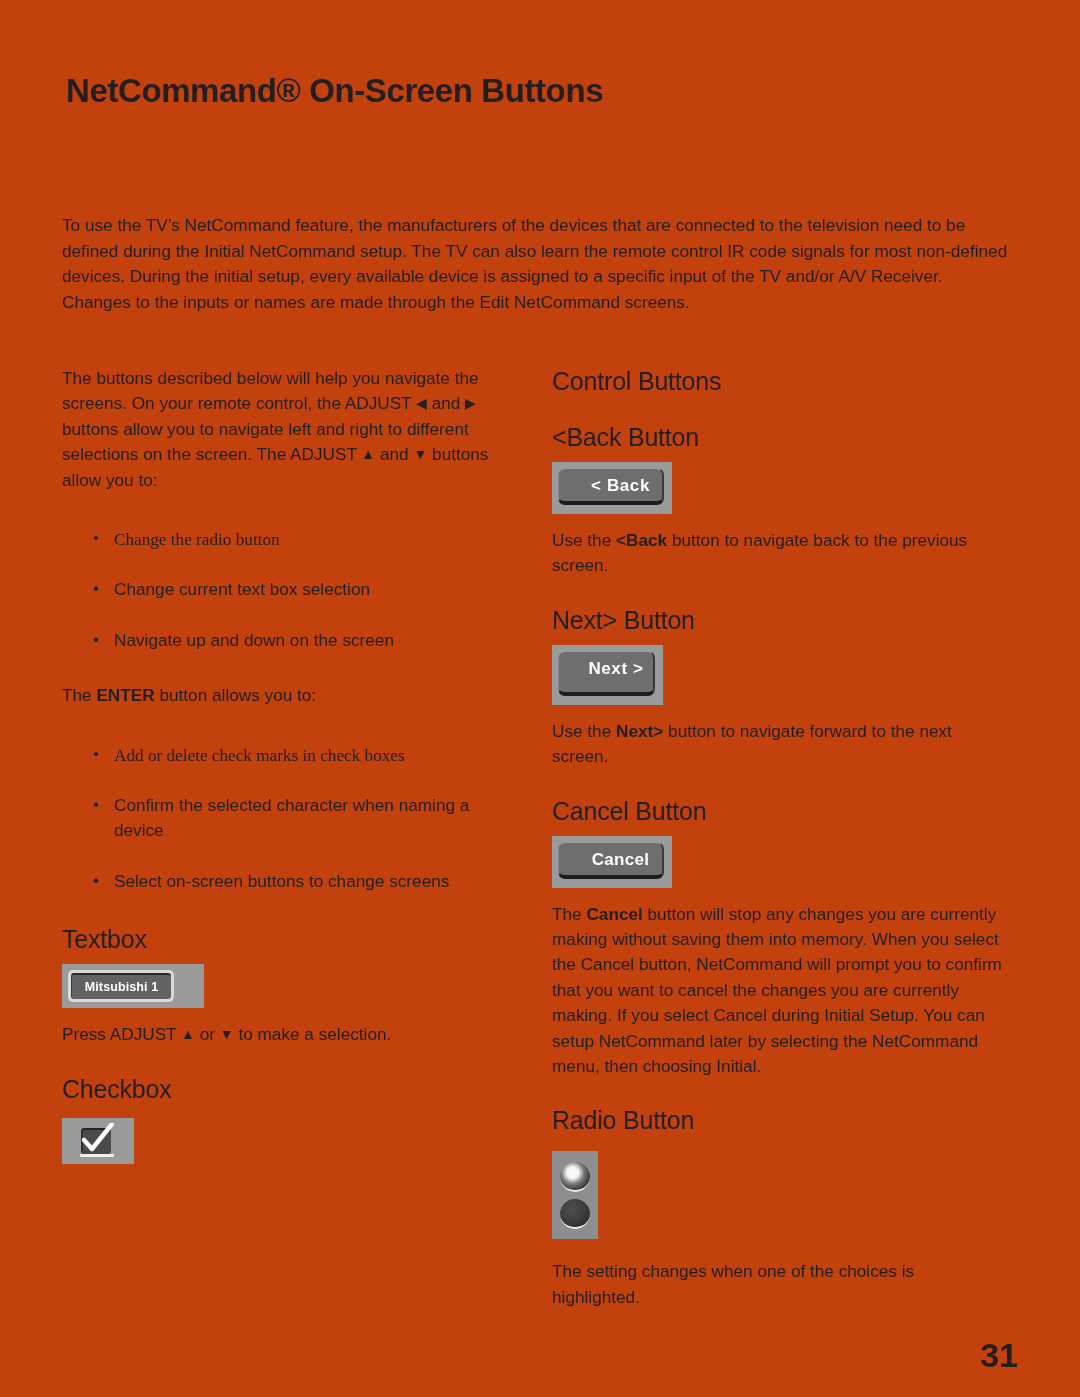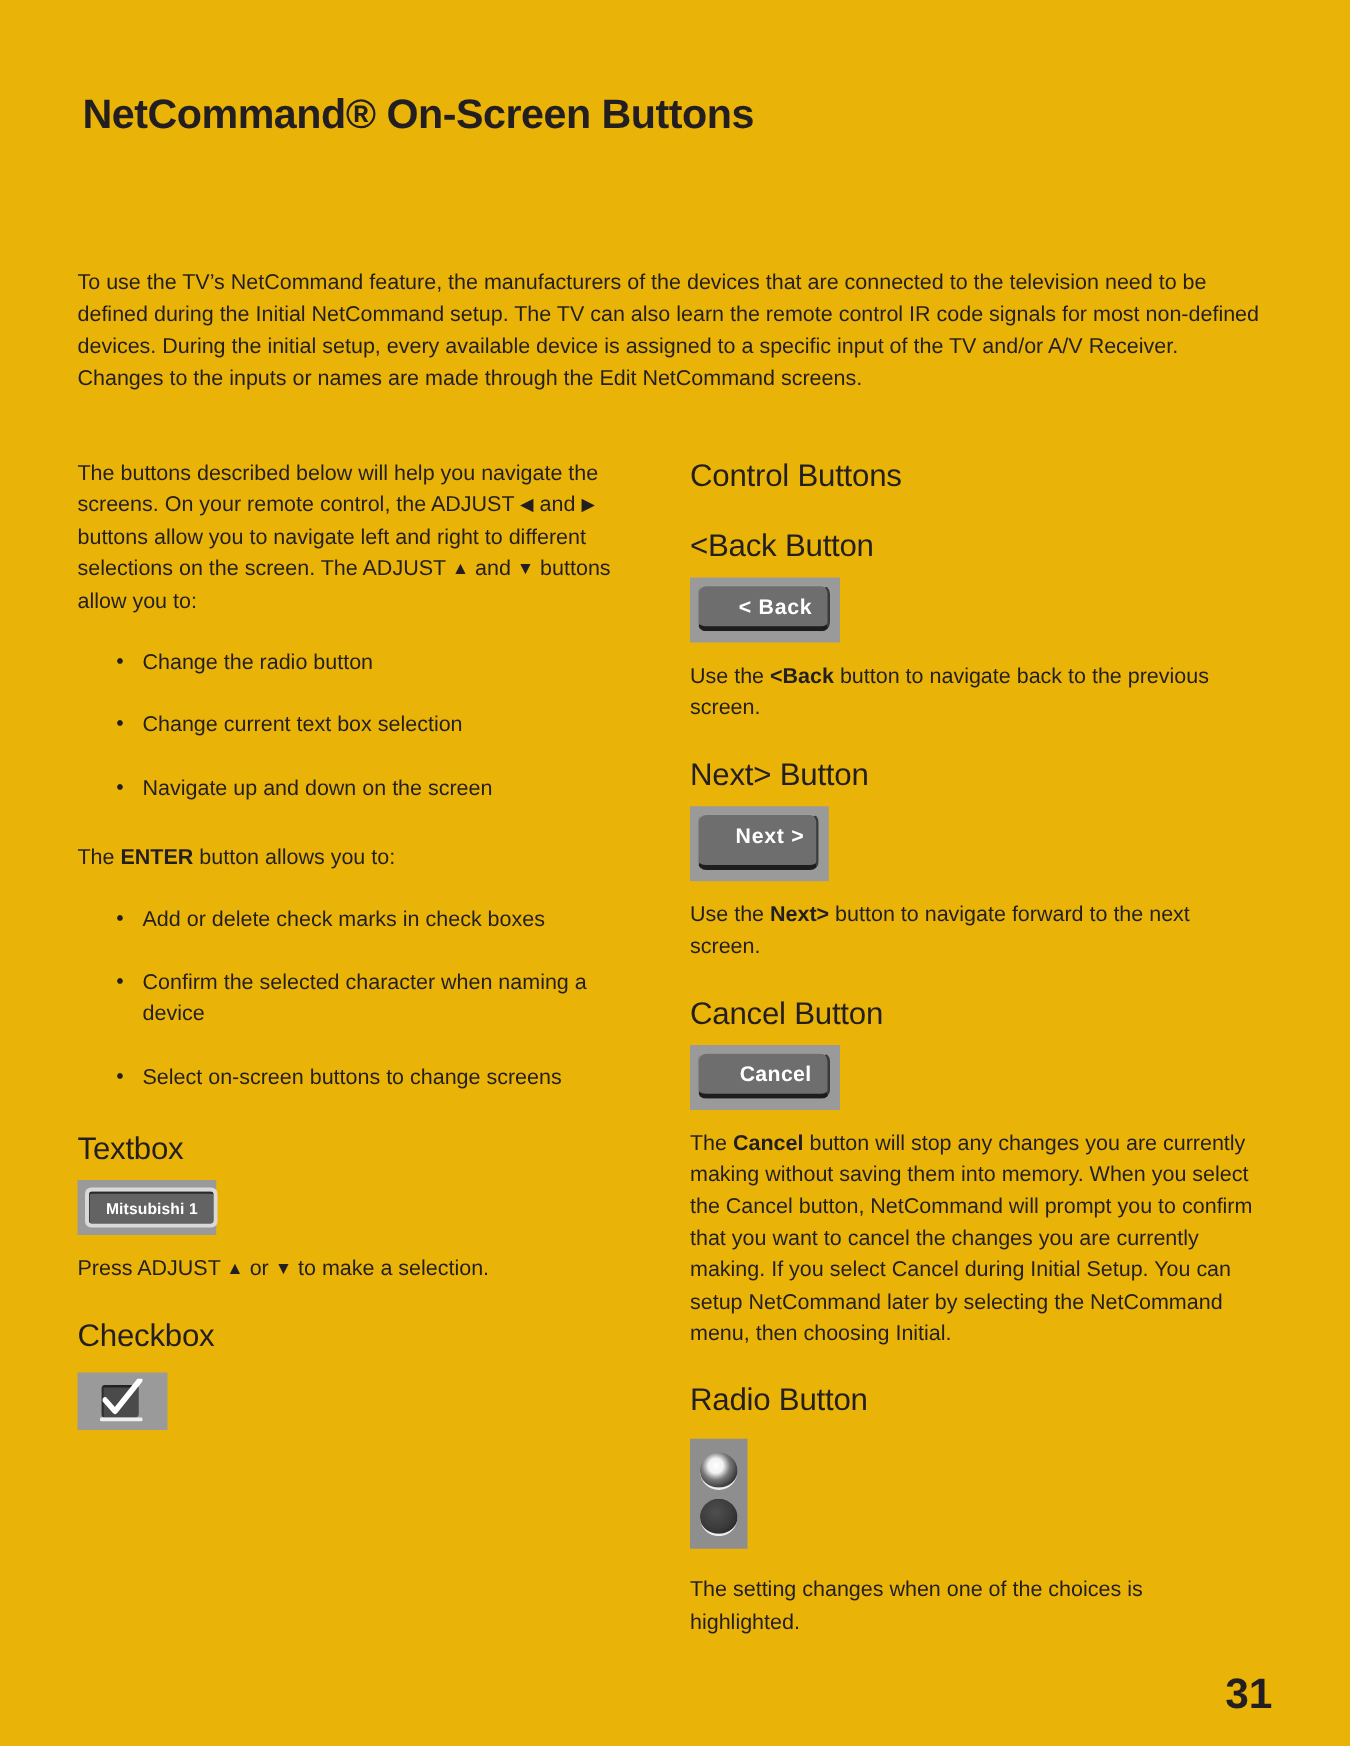--- a/index.html
+++ b/index.html
@@ -11,21 +11,21 @@
     width: 1080px;
     height: 1397px;
     position: relative;
     font-family: "Liberation Sans", sans-serif;
     color: #231f20;
     overflow: hidden;
   }
   .page {
     position: absolute;
     inset: 0;
-    background: #eab308;
+    background: #c2410c;
   }
 
   
   .page-title {
     position: absolute;
     left: 66px;
     top: 50px;
     font-size: 33px;
     font-weight: bold;
     letter-spacing: -0.4px;
@@ -86,35 +86,35 @@
     list-style: none;
   }
   ul.bullets li {
     position: relative;
     padding-left: 52px;
     font-size: 17.2px;
     line-height: 25.4px;
     margin-top: 25px;
     color: #231f20;
   }
-  ul.bullets li:first-child { margin-top: 24px; }
+  ul.bullets li:first-child { margin-top: 34px; font-family: Liberation Serif, serif; }
   ul.bullets li::before {
     content: "\2022";
     position: absolute;
     left: 31px;
     top: -1px;
     font-size: 17px;
   }
 
   .arrow { font-size: 14px; vertical-align: 1px; letter-spacing: 0; }
   .bold { font-weight: bold; }
 
   
   .gfx-textbox {
-    width: 111px;
+    width: 142px;
     height: 44px;
     background: #9a9a9a;
     position: relative;
     margin-top: 10px;
     box-sizing: border-box;
   }
   .gfx-textbox .bevel {
     position: absolute;
     left: 6px; top: 6px;
     width: 106px; height: 32px;

